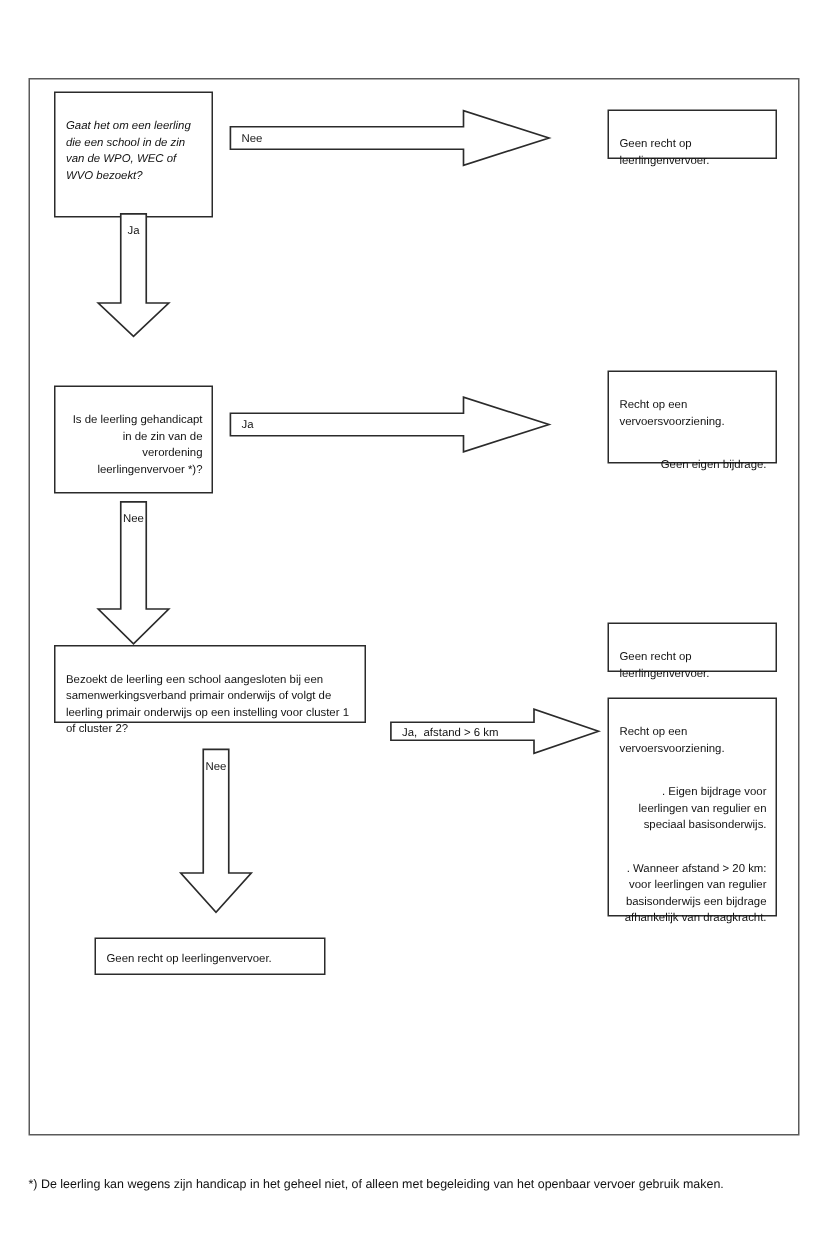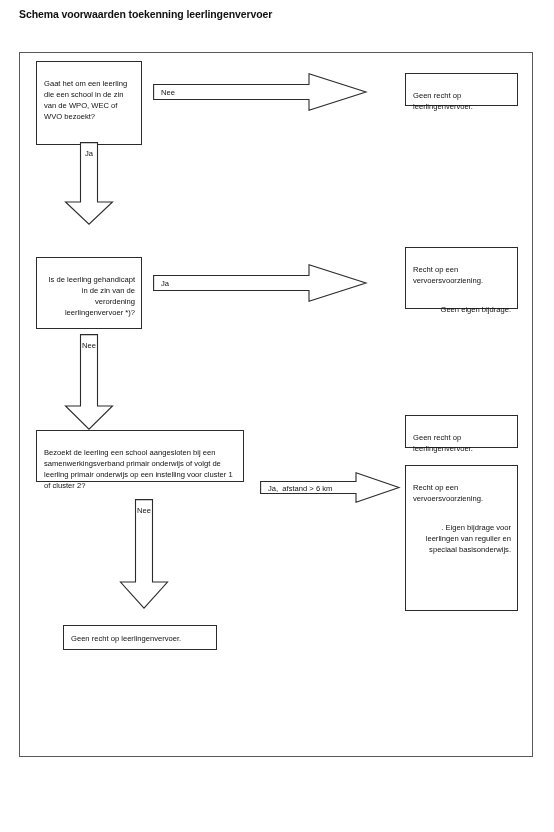--- a/index.html
+++ b/index.html
@@ -106,25 +106,24 @@
     font-size: 8.3px;
     line-height: 1.5;
     color: #111111;
   }
 </style>
 </head>
 <body>
 
 <div id="page-root">
 
-  <div class="title">Schema voorwaarden toekenning leerlingenvervoer</div>
 
   <div class="frame">
 
-    <div class="node" style="left:16px; top:8px; width:106px; height:84px;">
+    <div class="node" style="left:16px; top:8px; width:106px; height:84px;font-style:italic;">
       <span>Gaat het om een leerling die een school in de zin van de WPO, WEC of WVO bezoekt?</span>
     </div>
 
     <div class="arrow-right" style="left:133px; top:20px; width:214px; height:38px;">
       <svg width="214" height="38" viewBox="0 0 214 38" aria-hidden="true">
         <path d="M0.6,11.5 L156,11.5 L156,0.8 L213,19 L156,37.2 L156,26.5 L0.6,26.5 Z" fill="#ffffff" stroke="#2b2b2b" stroke-width="1.1" stroke-linejoin="miter"></path>
       </svg>
       <span class="lbl">Nee</span>
     </div>
 
@@ -174,29 +173,31 @@
     <div class="arrow-right" style="left:240px; top:419px; width:140px; height:31px;">
       <svg width="140" height="31" viewBox="0 0 140 31" aria-hidden="true">
         <path d="M0.6,9.5 L96,9.5 L96,0.8 L139,15.5 L96,30.2 L96,21.5 L0.6,21.5 Z" fill="#ffffff" stroke="#2b2b2b" stroke-width="1.1" stroke-linejoin="miter"></path>
       </svg>
       <span class="lbl">Ja,  afstand &gt; 6 km</span>
     </div>
 
     <div class="node" style="left:385px; top:412px; width:113px; height:146px;">
       <p>Recht op een vervoersvoorziening.</p>
       <p>. Eigen bijdrage voor leerlingen van regulier en speciaal basisonderwijs.</p>
+      <p>. Wanneer afstand &gt; 20 km: voor leerlingen van regulier basisonderwijs een  bijdrage afhankelijk van draagkracht.</p>
     </div>
 
     <div class="arrow-down" style="left:99px; top:446px; width:50px; height:110px;">
       <svg width="50" height="110" viewBox="0 0 50 110" aria-hidden="true">
         <path d="M16.5,0.6 L33.5,0.6 L33.5,83 L48.5,83 L25,109.2 L1.5,83 L16.5,83 Z" fill="#ffffff" stroke="#2b2b2b" stroke-width="1.1" stroke-linejoin="miter"></path>
       </svg>
       <span class="lbl">Nee</span>
     </div>
 
     <div class="node center" style="left:43px; top:572px; width:154px; height:25px;">
       <span>Geen recht op leerlingenvervoer.</span>
     </div>
 
   </div>
 
+  <div class="footnote">*) De leerling kan wegens zijn handicap in het geheel niet, of alleen met begeleiding van het openbaar vervoer gebruik maken.</div>
 
 </div>
 
 </body></html>

